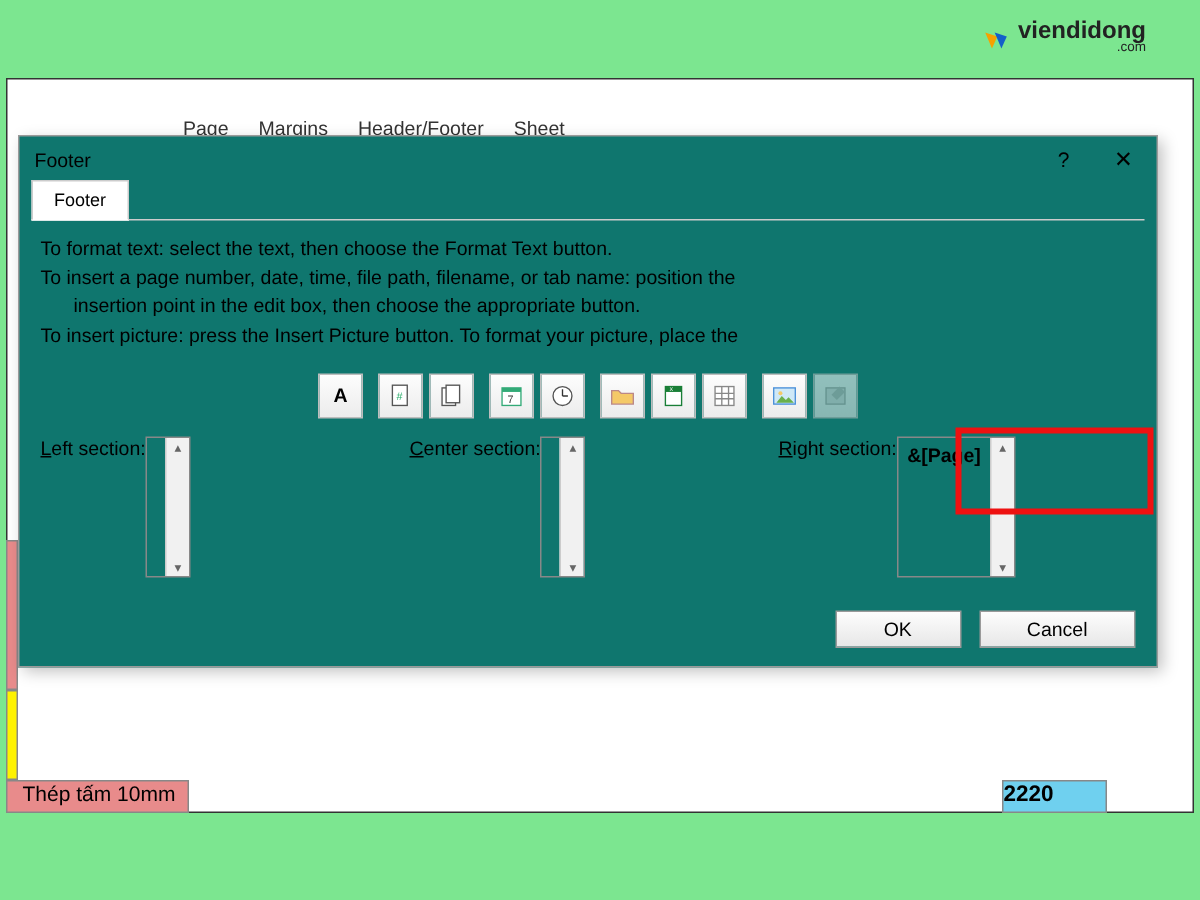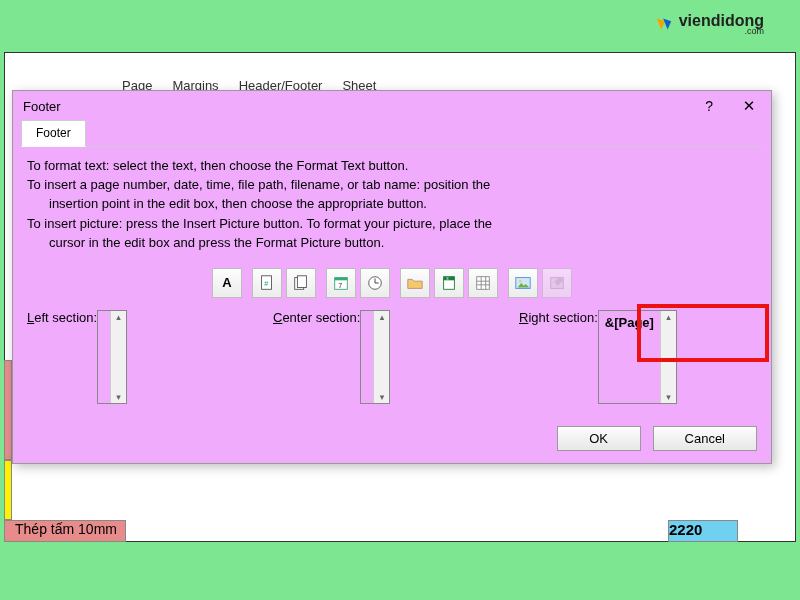--- a/index.html
+++ b/index.html
@@ -10,21 +10,21 @@
     width: 800px;
     height: 600px;
     overflow: hidden;
     position: relative;
   }
   .watermark {
     position: absolute;
     top: 12px;
     right: 36px;
     display: flex;
-    align-items: center;
+    align-items: flex-end;
     gap: 6px;
     font-weight: bold;
     font-size: 16px;
     color: #222;
   }
   .wm-logo {
     width: 18px; height: 18px;
     display: inline-block;
   }
   .wm-sub { font-size: 9px; font-weight: normal; text-align: right; margin-top:-4px;}
@@ -68,21 +68,21 @@
     width: 70px; height: 22px;
     background: #6fd0ef;
     border: 1px solid #888;
     font-weight: bold;
     font-size: 15px;
   }
   .dialog {
     position: absolute;
     left: 12px; top: 90px;
     width: 760px;
-    background: #f0abfc;
+    background: #0f766e;
     border: 1px solid #9a9a9a;
     box-shadow: 3px 3px 10px rgba(0,0,0,0.25);
   }
   .titlebar {
     display: flex;
     align-items: center;
     justify-content: space-between;
     padding: 6px 8px 4px 10px;
     font-size: 13px;
   }
@@ -223,21 +223,20 @@
   <div class="tabstrip">
     <div class="tab">Footer</div>
   </div>
 
   <div class="content">
     <div class="instructions">
       <p>To format text:  select the text, then choose the Format Text button.</p>
       <p>To insert a page number, date, time, file path, filename, or tab name:  position the</p>
       <p class="indent">insertion point in the edit box, then choose the appropriate button.</p>
       <p>To insert picture: press the Insert Picture button.  To format your picture, place the</p>
-      <p class="indent">cursor in the edit box and press the Format Picture button.</p>
     </div>
 
     <div class="toolbar">
       <div class="tgroup">
         <div class="tbtn">
             <b>A</b>
           </div>
       </div>
       <div class="tgroup">
         <div class="tbtn">

